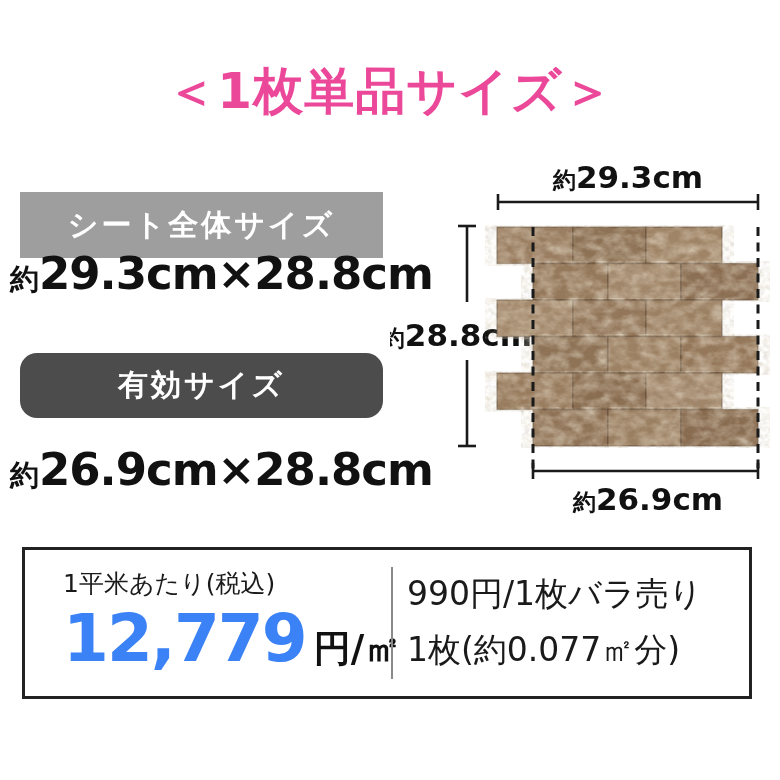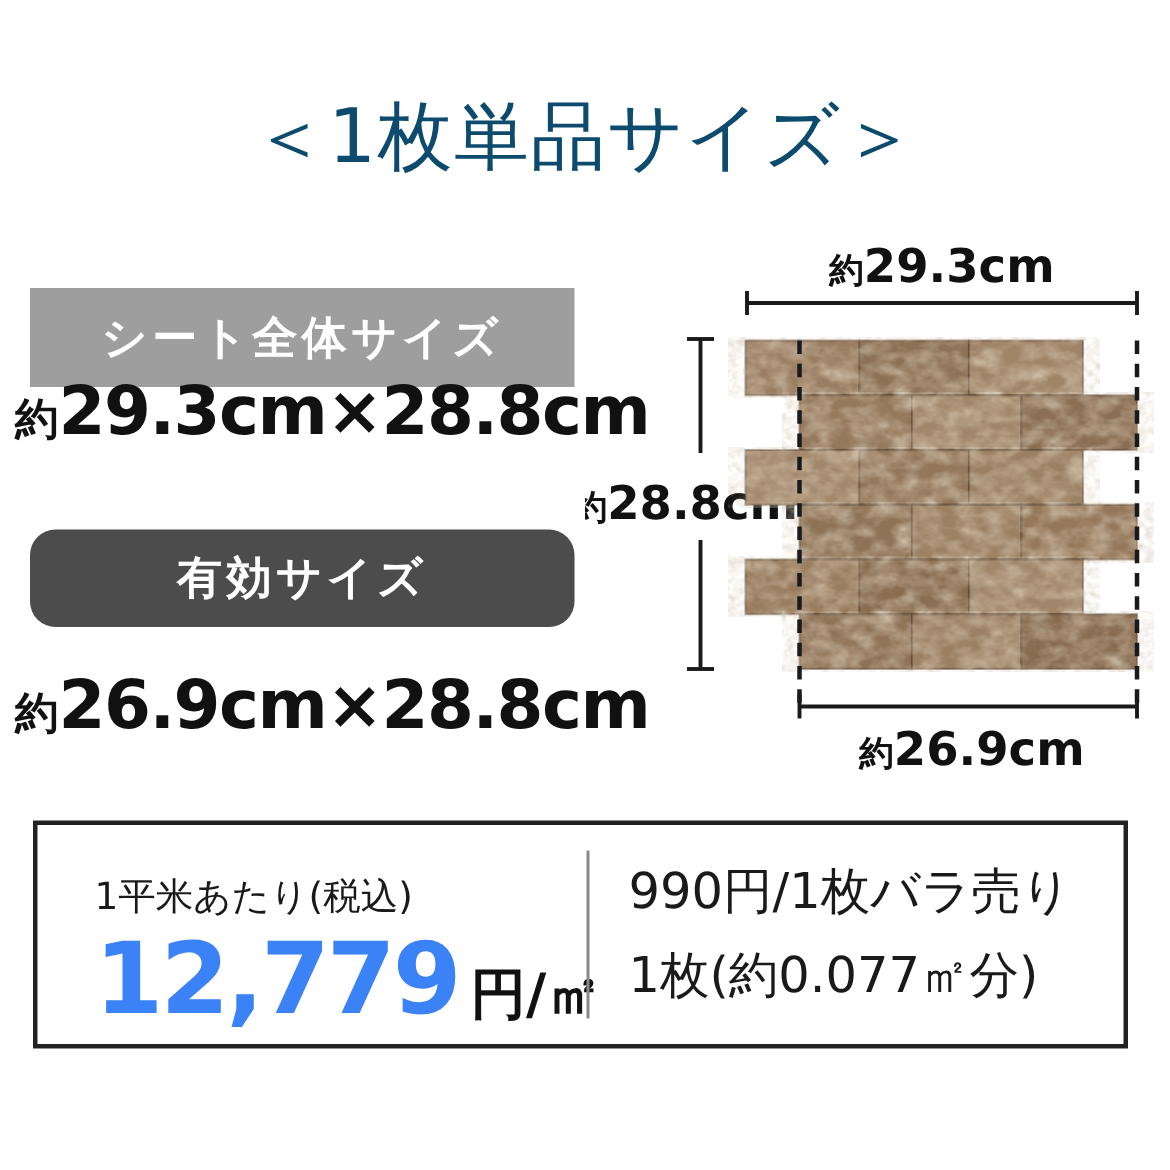--- a/index.html
+++ b/index.html
@@ -4,22 +4,22 @@
 <style>
   html,body{margin:0;padding:0;}
   body{
     width:780px;height:780px;position:relative;background:#ffffff;
     font-family:"DejaVu Sans","Liberation Sans",sans-serif;
     color:#1a1a1a;overflow:hidden;
   }
   
   .page-title{
     position:absolute;top:58px;left:0;width:780px;
-    text-align:center;font-size:50px;font-weight:400;
-    letter-spacing:1px;color:#0c4a6e;line-height:66px;
+    text-align:center;font-size:50px;font-weight:700;
+    letter-spacing:1px;color:#ec4899;line-height:66px;
   }
   
   .banner{
     position:absolute;left:20px;width:363px;height:66px;
     display:flex;align-items:center;justify-content:center;
     color:#fff;font-size:30px;font-weight:700;letter-spacing:3px;
   }
   .banner.sheet{top:174px;background:#9e9e9e;margin-top:18px;}
   .banner.effective{top:353px;background:#4c4c4c;height:65px;border-radius:17px;}
   .size-value{
@@ -36,28 +36,28 @@
   .diagram .dim-label .big{font-size:31px;}
   .diagram .dim-label .approx{font-size:23px;}
   .diagram .dimline line{stroke:#1a1a1a;stroke-width:2.6;}
   .diagram .dash{stroke:#1a1a1a;stroke-width:3;stroke-dasharray:9 6.5;fill:none;}
   
   .price-box{
     position:absolute;left:22px;top:547px;width:730px;height:152px;
     box-sizing:border-box;border:3px solid #222;background:#fff;
     display:flex;align-items:stretch;
   }
-  .cell-left{width:366px;box-sizing:border-box;padding:32px 0 0 38px;}
+  .cell-left{width:366px;box-sizing:border-box;padding:18px 0 0 38px;}
   .caption{font-size:25px;font-weight:500;color:#1a1a1a;line-height:32px;}
   .amount-row{display:flex;align-items:baseline;margin-top:2px;white-space:nowrap;}
   .amount{font-size:66px;font-weight:800;letter-spacing:-2px;color:#3b82f6;line-height:74px;}
   .unit{font-size:37px;font-weight:600;margin-left:8px;color:#111;}
   .v-divider{width:2px;background:#8a8a8a;margin:17px 0;}
   .cell-right{
-    flex:1;box-sizing:border-box;padding:16px 0 0 26px;
+    flex:1;box-sizing:border-box;padding:16px 0 0 14px;
     font-size:33px;font-weight:500;color:#1a1a1a;line-height:56px;white-space:nowrap;
   }
 </style>
 </head>
 <body>
 
 <div class="page-title">＜1枚単品サイズ＞</div>
 
 <div class="banner sheet">
   <span>シート全体サイズ</span>

